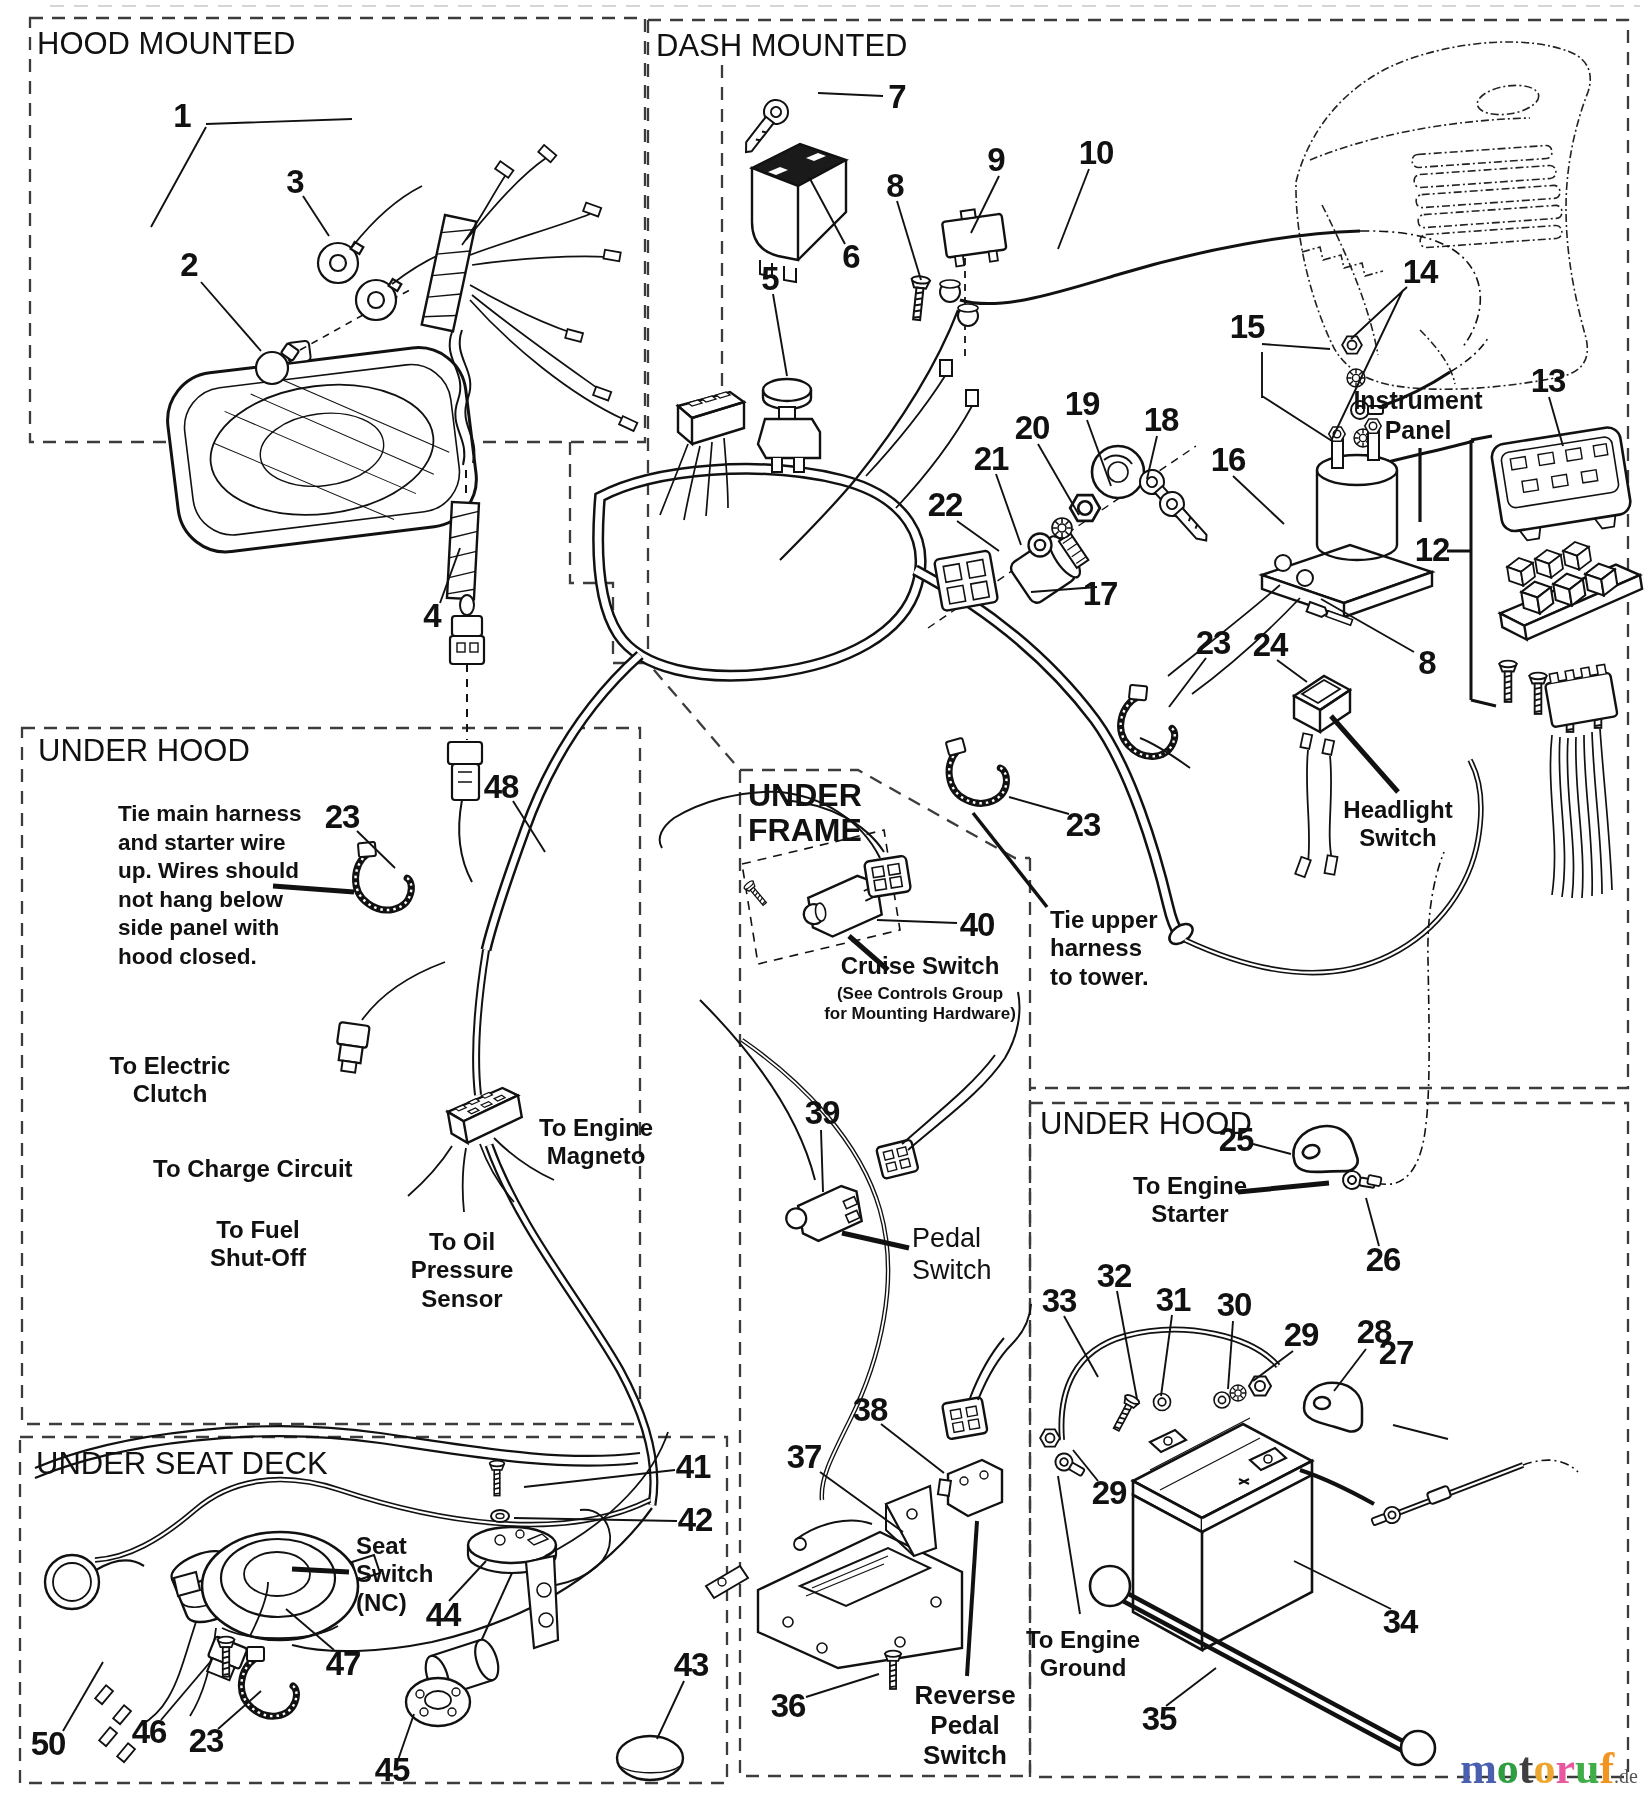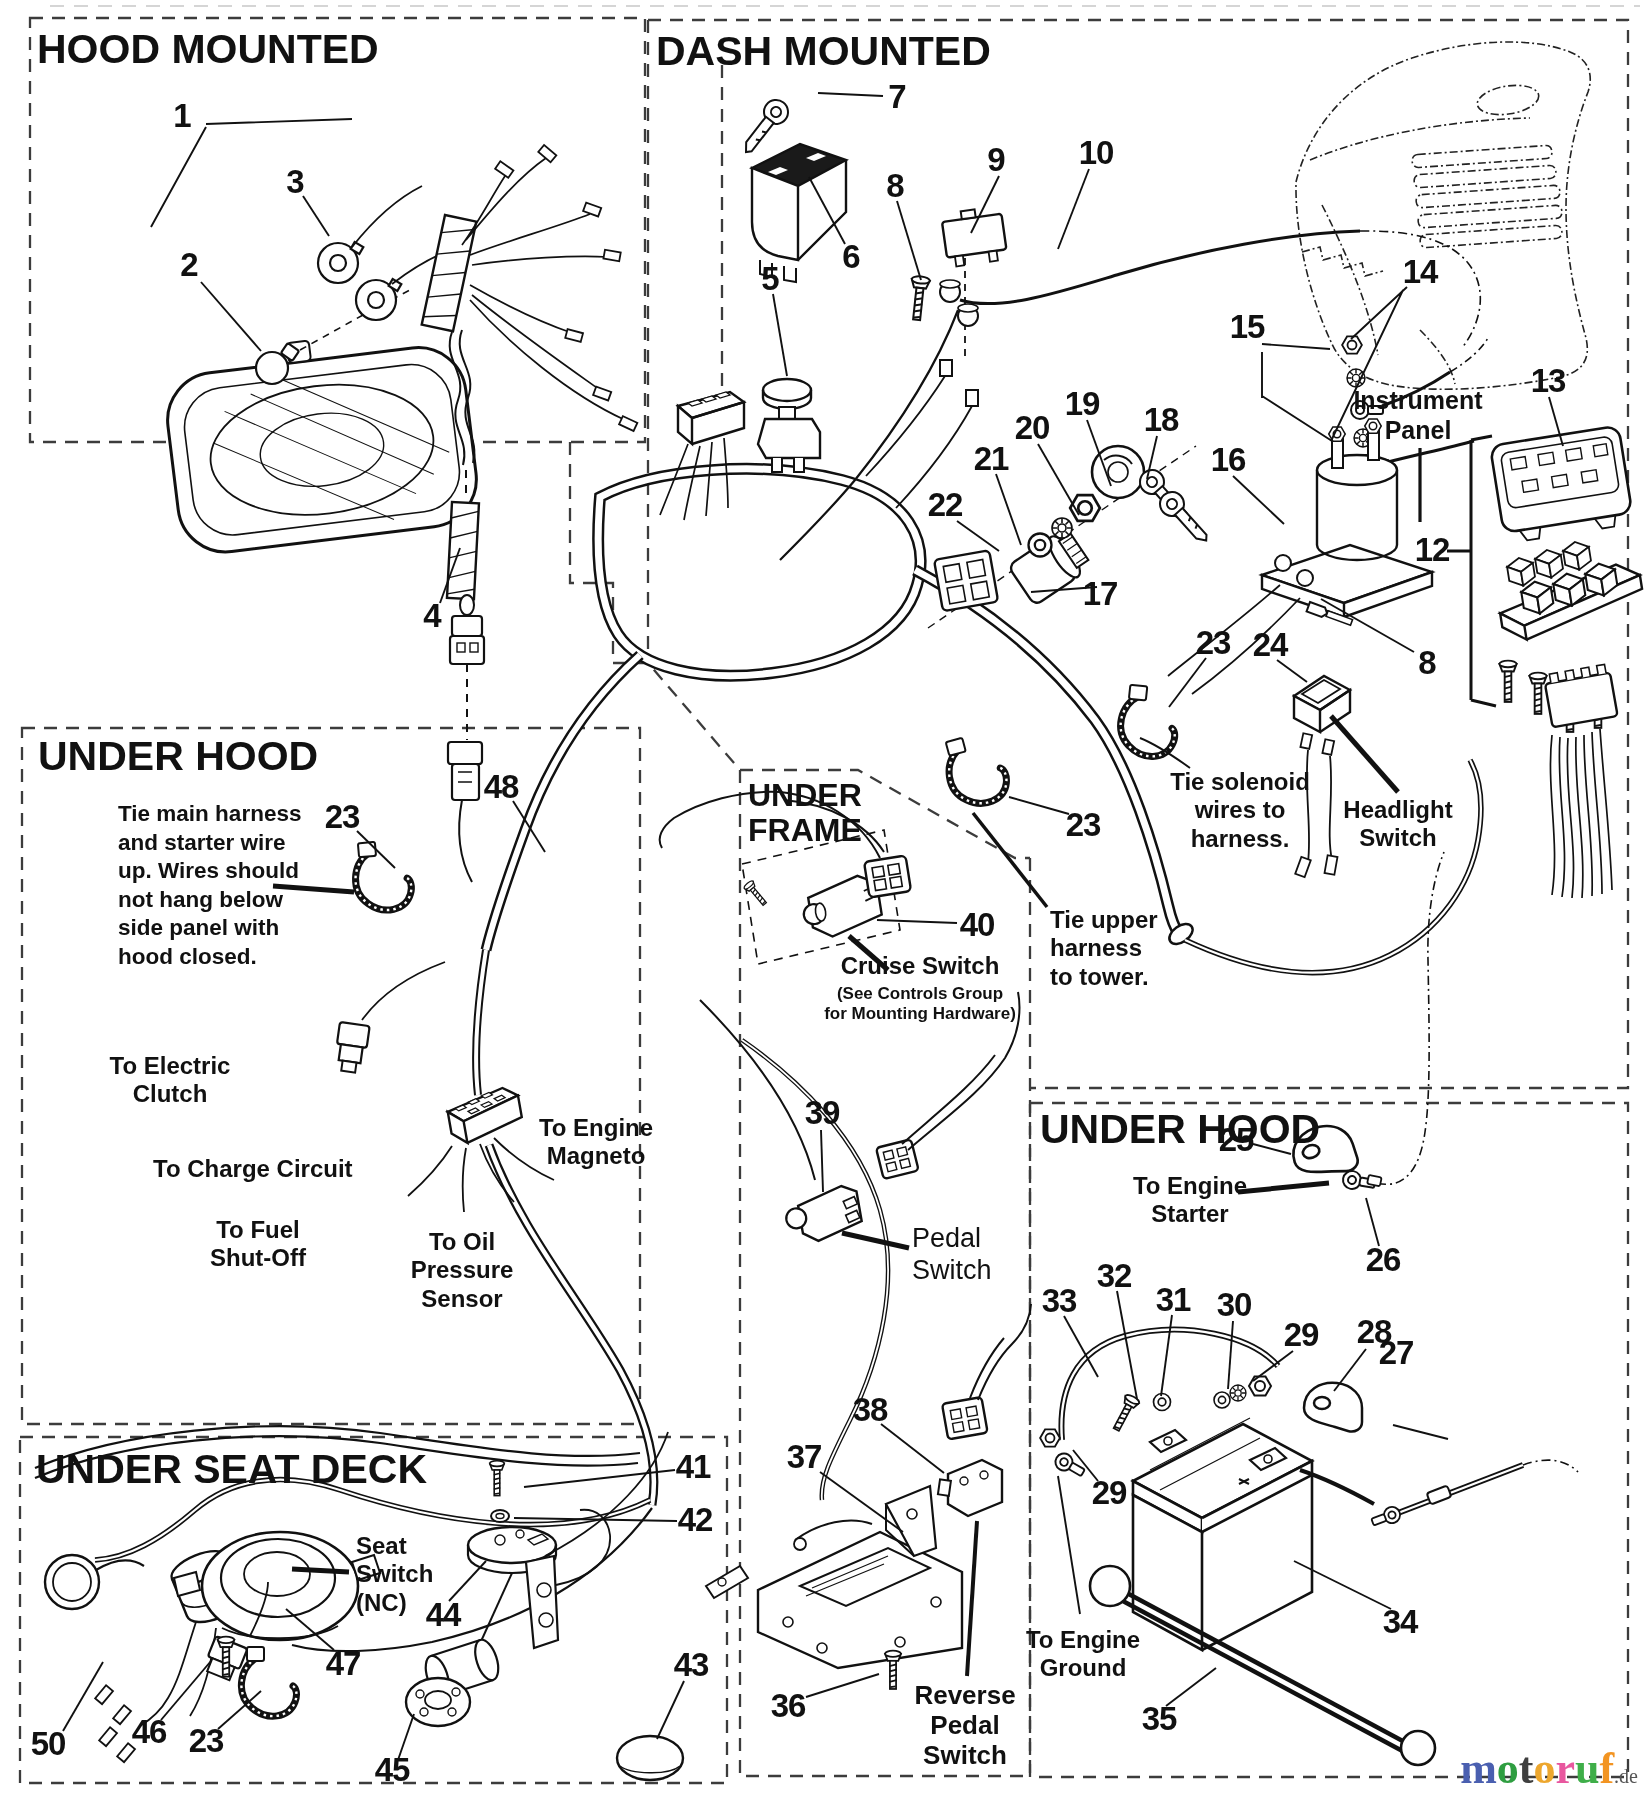--- a/index.html
+++ b/index.html
@@ -1,20 +1,20 @@
 <!DOCTYPE html>
 <html><head>
 <meta charset="utf-8">
 <style>
   html,body{margin:0;padding:0;background:#fff;}
   #page{position:relative;width:1646px;height:1800px;background:#fff;overflow:hidden;
         font-family:"Liberation Sans",sans-serif;color:#111;}
   #art{position:absolute;left:0;top:0;}
   .t{position:absolute;white-space:pre-line;color:#111;}
-  .title{font-size:41px;font-weight:700;letter-spacing:0px;}
+  .title{font-size:31px;font-weight:400;letter-spacing:0px;}
   .co{position:absolute;transform:translate(-50%,-50%);font-size:33px;font-weight:700;letter-spacing:-1px;}
   .note{font-size:22.5px;font-weight:700;line-height:1.27;}
   .lab{font-size:24px;font-weight:700;line-height:1.18;}
   .lab26{font-size:26px;font-weight:700;line-height:1.16;}
   .ctr{transform:translateX(-50%);text-align:center;}
   .sub{font-size:17px;font-weight:700;line-height:1.2;}
   .plain{font-size:27px;font-weight:400;line-height:1.2;}
   #wm{position:absolute;right:8px;bottom:6px;font-family:"Liberation Serif",serif;
       font-weight:700;font-size:44px;letter-spacing:0px;}
   #wm .de{font-size:20px;font-weight:400;color:#555;}
@@ -618,23 +618,20 @@
 <div class="t title" style="left:37px;top:26px;">HOOD MOUNTED</div>
 <div class="t title" style="left:656px;top:28px;">DASH MOUNTED</div>
 <div class="t title" style="left:38px;top:733px;">UNDER HOOD</div>
 <div class="t" style="left:748px;top:778px;font-size:32px;font-weight:700;line-height:1.08;">UNDER
 FRAME</div>
 <div class="t title" style="left:36px;top:1446px;">UNDER SEAT DECK</div>
 <div class="t title" style="left:1040px;top:1106px;">UNDER HOOD</div>
 
 <div class="t lab ctr" style="left:1418px;top:386px;font-size:25px;">Instrument
 Panel</div>
-<div class="t lab ctr" style="left:1240px;top:768px;">Tie solenoid
-wires to
-harness.</div>
 <div class="t lab ctr" style="left:1398px;top:796px;">Headlight
 Switch</div>
 <div class="t lab" style="left:1050px;top:906px;">Tie upper
 harness
 to tower.</div>
 <div class="t note" style="left:118px;top:800px;">Tie main harness
 and starter wire
 up. Wires should
 not hang below
 side panel with

